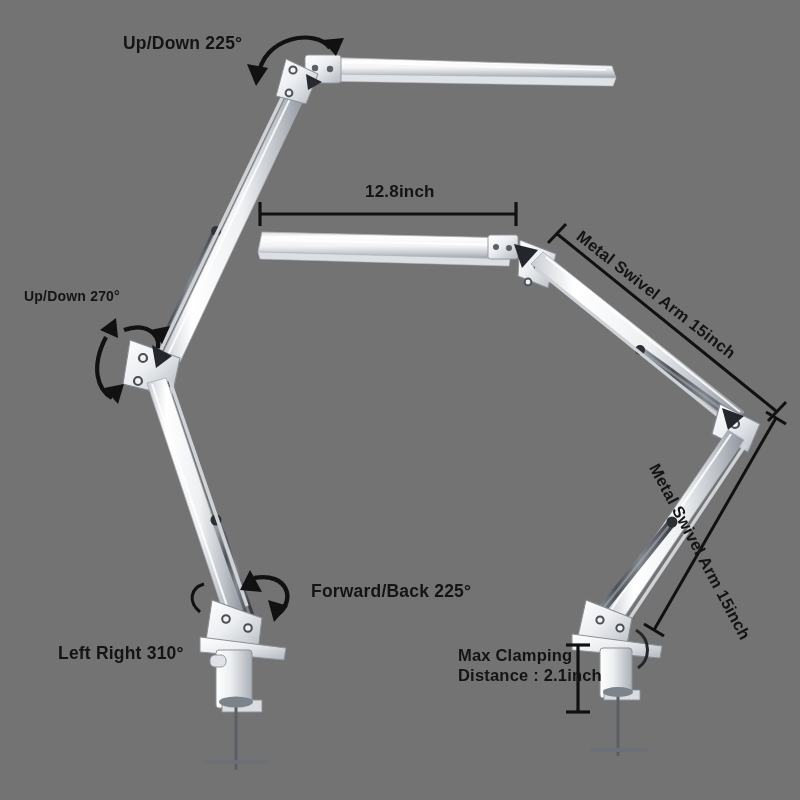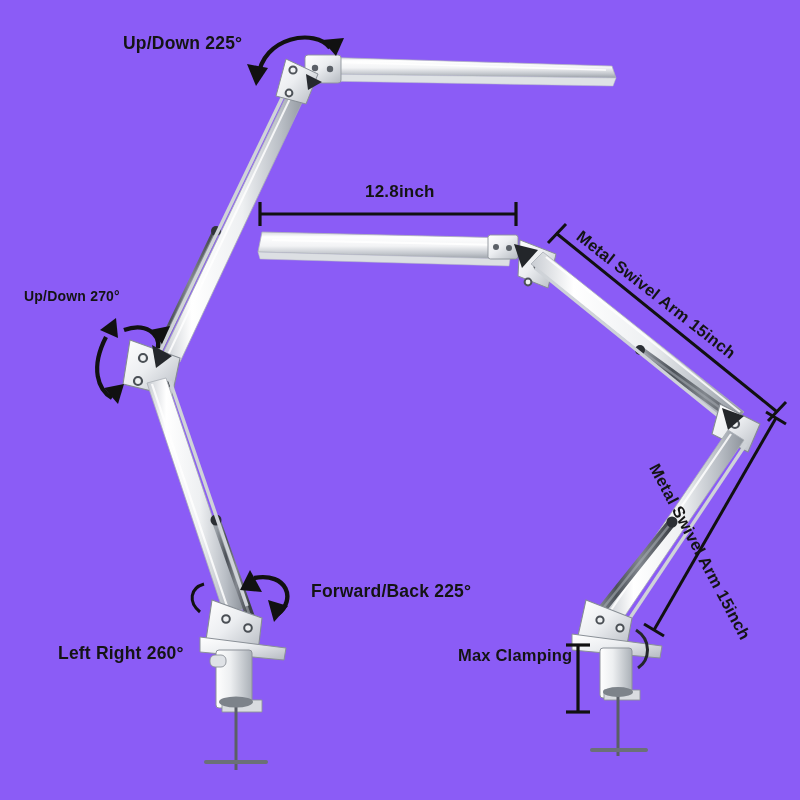--- a/index.html
+++ b/index.html
@@ -4,21 +4,21 @@
 <style>
   html, body {
     margin: 0;
     padding: 0;
     background: #ffffff;
   }
   #stage {
     position: relative;
     width: 800px;
     height: 800px;
-    background: #8b5cf6;
+    background: #737373;
     overflow: hidden;
     font-family: "Liberation Sans", sans-serif;
   }
   #art {
     position: absolute;
     left: 0;
     top: 0;
     width: 800px;
     height: 800px;
   }
@@ -264,23 +264,24 @@
   </svg>
 
   <div class="anno lbl-updown225">Up/Down 225°</div>
 
   <div class="anno lbl-updown270">Up/Down 270°</div>
 
   <div class="anno lbl-dim-top">12.8inch</div>
 
   <div class="anno lbl-fb225">Forward/Back 225°</div>
 
-  <div class="anno lbl-lr360">Left Right 260°</div>
+  <div class="anno lbl-lr360">Left Right 310°</div>
 
   <div class="anno lbl-arm-upper">Metal Swivel Arm 15inch</div>
 
   <div class="anno lbl-arm-lower">Metal Swivel Arm 15inch</div>
 
   <div class="anno lbl-clamp">
     <span>Max Clamping</span>
+    <span>Distance : 2.1inch</span>
   </div>
 
 </div>
 
 </body></html>

